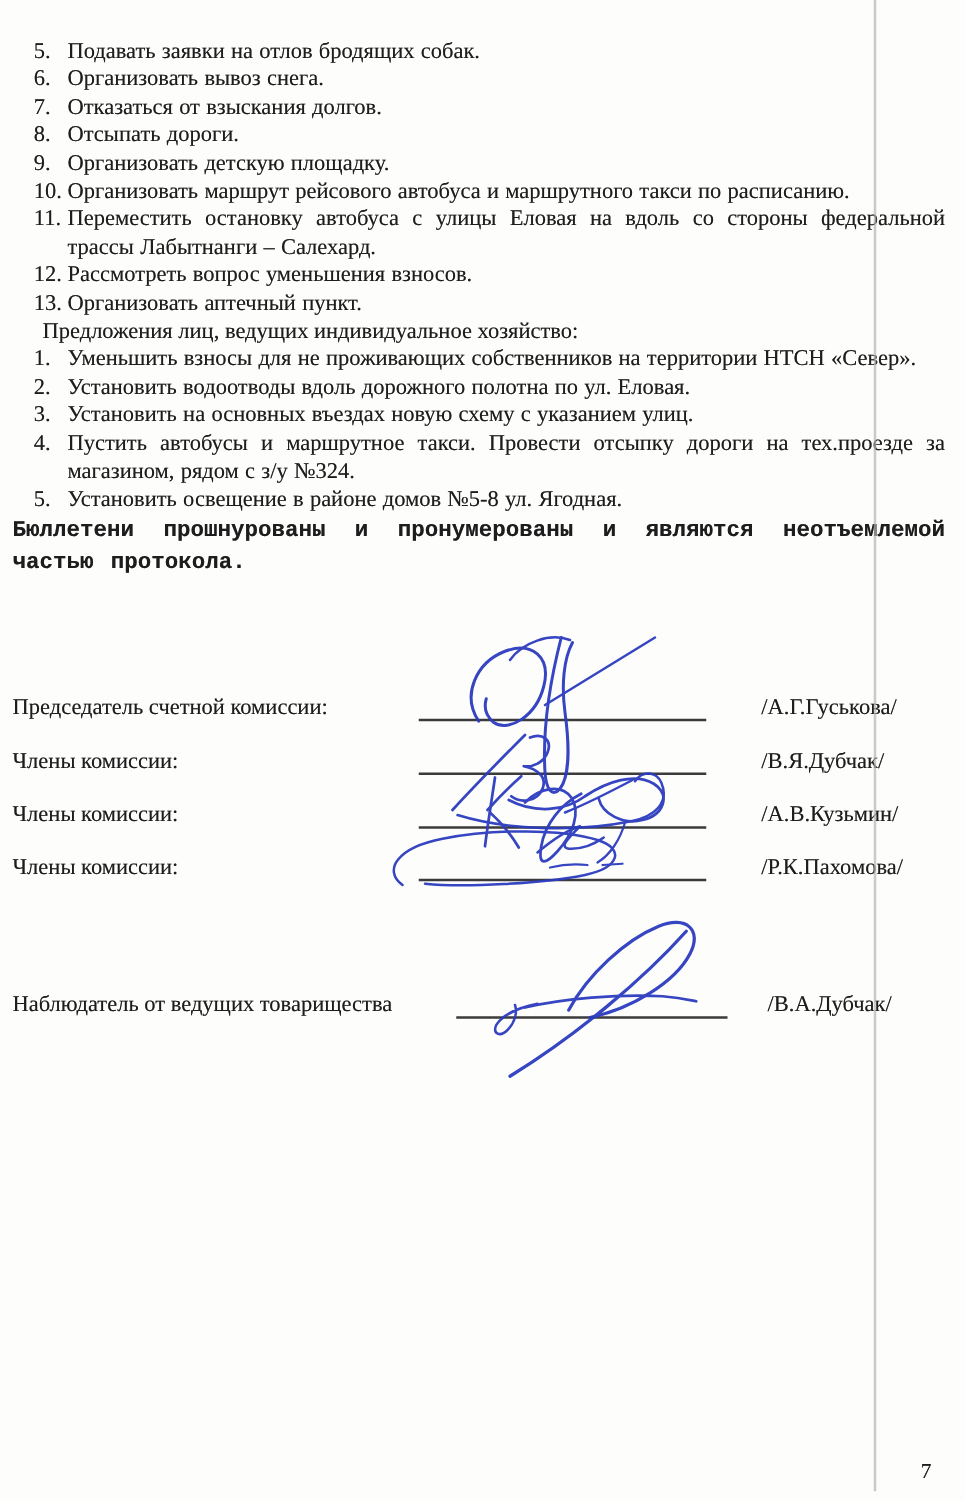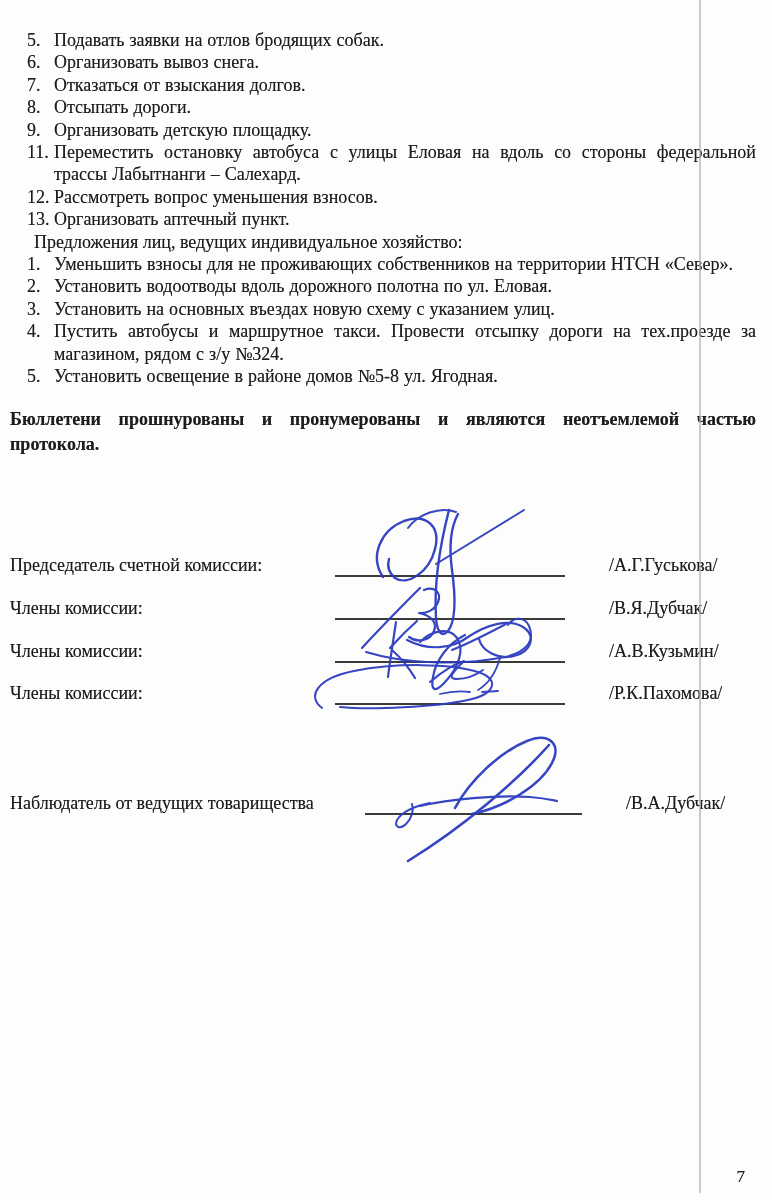--- a/index.html
+++ b/index.html
@@ -11,33 +11,33 @@
     color:#1d1d1d;
     overflow:hidden;
     text-shadow:0 0 .5px rgba(25,25,25,.55);
   }
   .content{padding:29px 16px 0 10px;font-size:18px;}
   .li{display:flex;line-height:22.4px;}
   .li .num{flex:0 0 27px;margin-left:17px;}
   .li .txt{flex:1;text-align:justify;text-align-last:left;word-spacing:.5px;}
   .section-heading{margin-left:24px;line-height:22.4px;}
   .ballots-note{
-    font-weight:700;line-height:25px;margin-top:19px;
-    text-align:justify;text-align-last:left;word-spacing:3px;
+    font-weight:700;line-height:25px;margin-top:3px;
+    text-align:justify;text-align-last:left;word-spacing:3px;font-family:Liberation Mono, monospace;
   }
   .sig-row{
     position:absolute;left:10px;display:flex;
     height:24px;line-height:24px;font-size:18px;white-space:nowrap;gap:32px;
   }
   .sig-label{width:293px;}
   .sig-line{width:230px;border-bottom:2px solid #3b3b3b;}
   .sig-name{margin-left:12px;}
   .sig-row.observer .sig-label{width:323px;}
   .sig-row.observer .sig-line{width:217px;}
-  .sig-row.observer .sig-name{margin-left:12px;}
+  .sig-row.observer .sig-name{margin-left:0;}
   .sig-ink{position:absolute;left:0;top:0;pointer-events:none;}
   .scan-line{position:absolute;left:699px;top:0;width:2px;height:1193px;background:#b3b3b3;opacity:.7;}
   .page-number{position:absolute;right:27px;bottom:13px;font-size:17px;}
 </style>
 </head>
 <body>
 
 <div class="page">
 
   <div class="content">
@@ -54,20 +54,24 @@
           <span class="num">7.</span>
           <span class="txt">Отказаться от взыскания долгов.</span>
         </div>
         <div class="li">
           <span class="num">8.</span>
           <span class="txt">Отсыпать дороги.</span>
         </div>
         <div class="li">
           <span class="num">9.</span>
           <span class="txt">Организовать детскую площадку.</span>
+        </div>
+        <div class="li">
+          <span class="num">10.</span>
+          <span class="txt">Организовать маршрут рейсового автобуса и маршрутного такси по расписанию.</span>
         </div>
         <div class="li">
           <span class="num">11.</span>
           <span class="txt">Переместить остановку автобуса с улицы Еловая на вдоль со стороны федеральной трассы Лабытнанги – Салехард.</span>
         </div>
         <div class="li">
           <span class="num">12.</span>
           <span class="txt">Рассмотреть вопрос уменьшения взносов.</span>
         </div>
         <div class="li">

